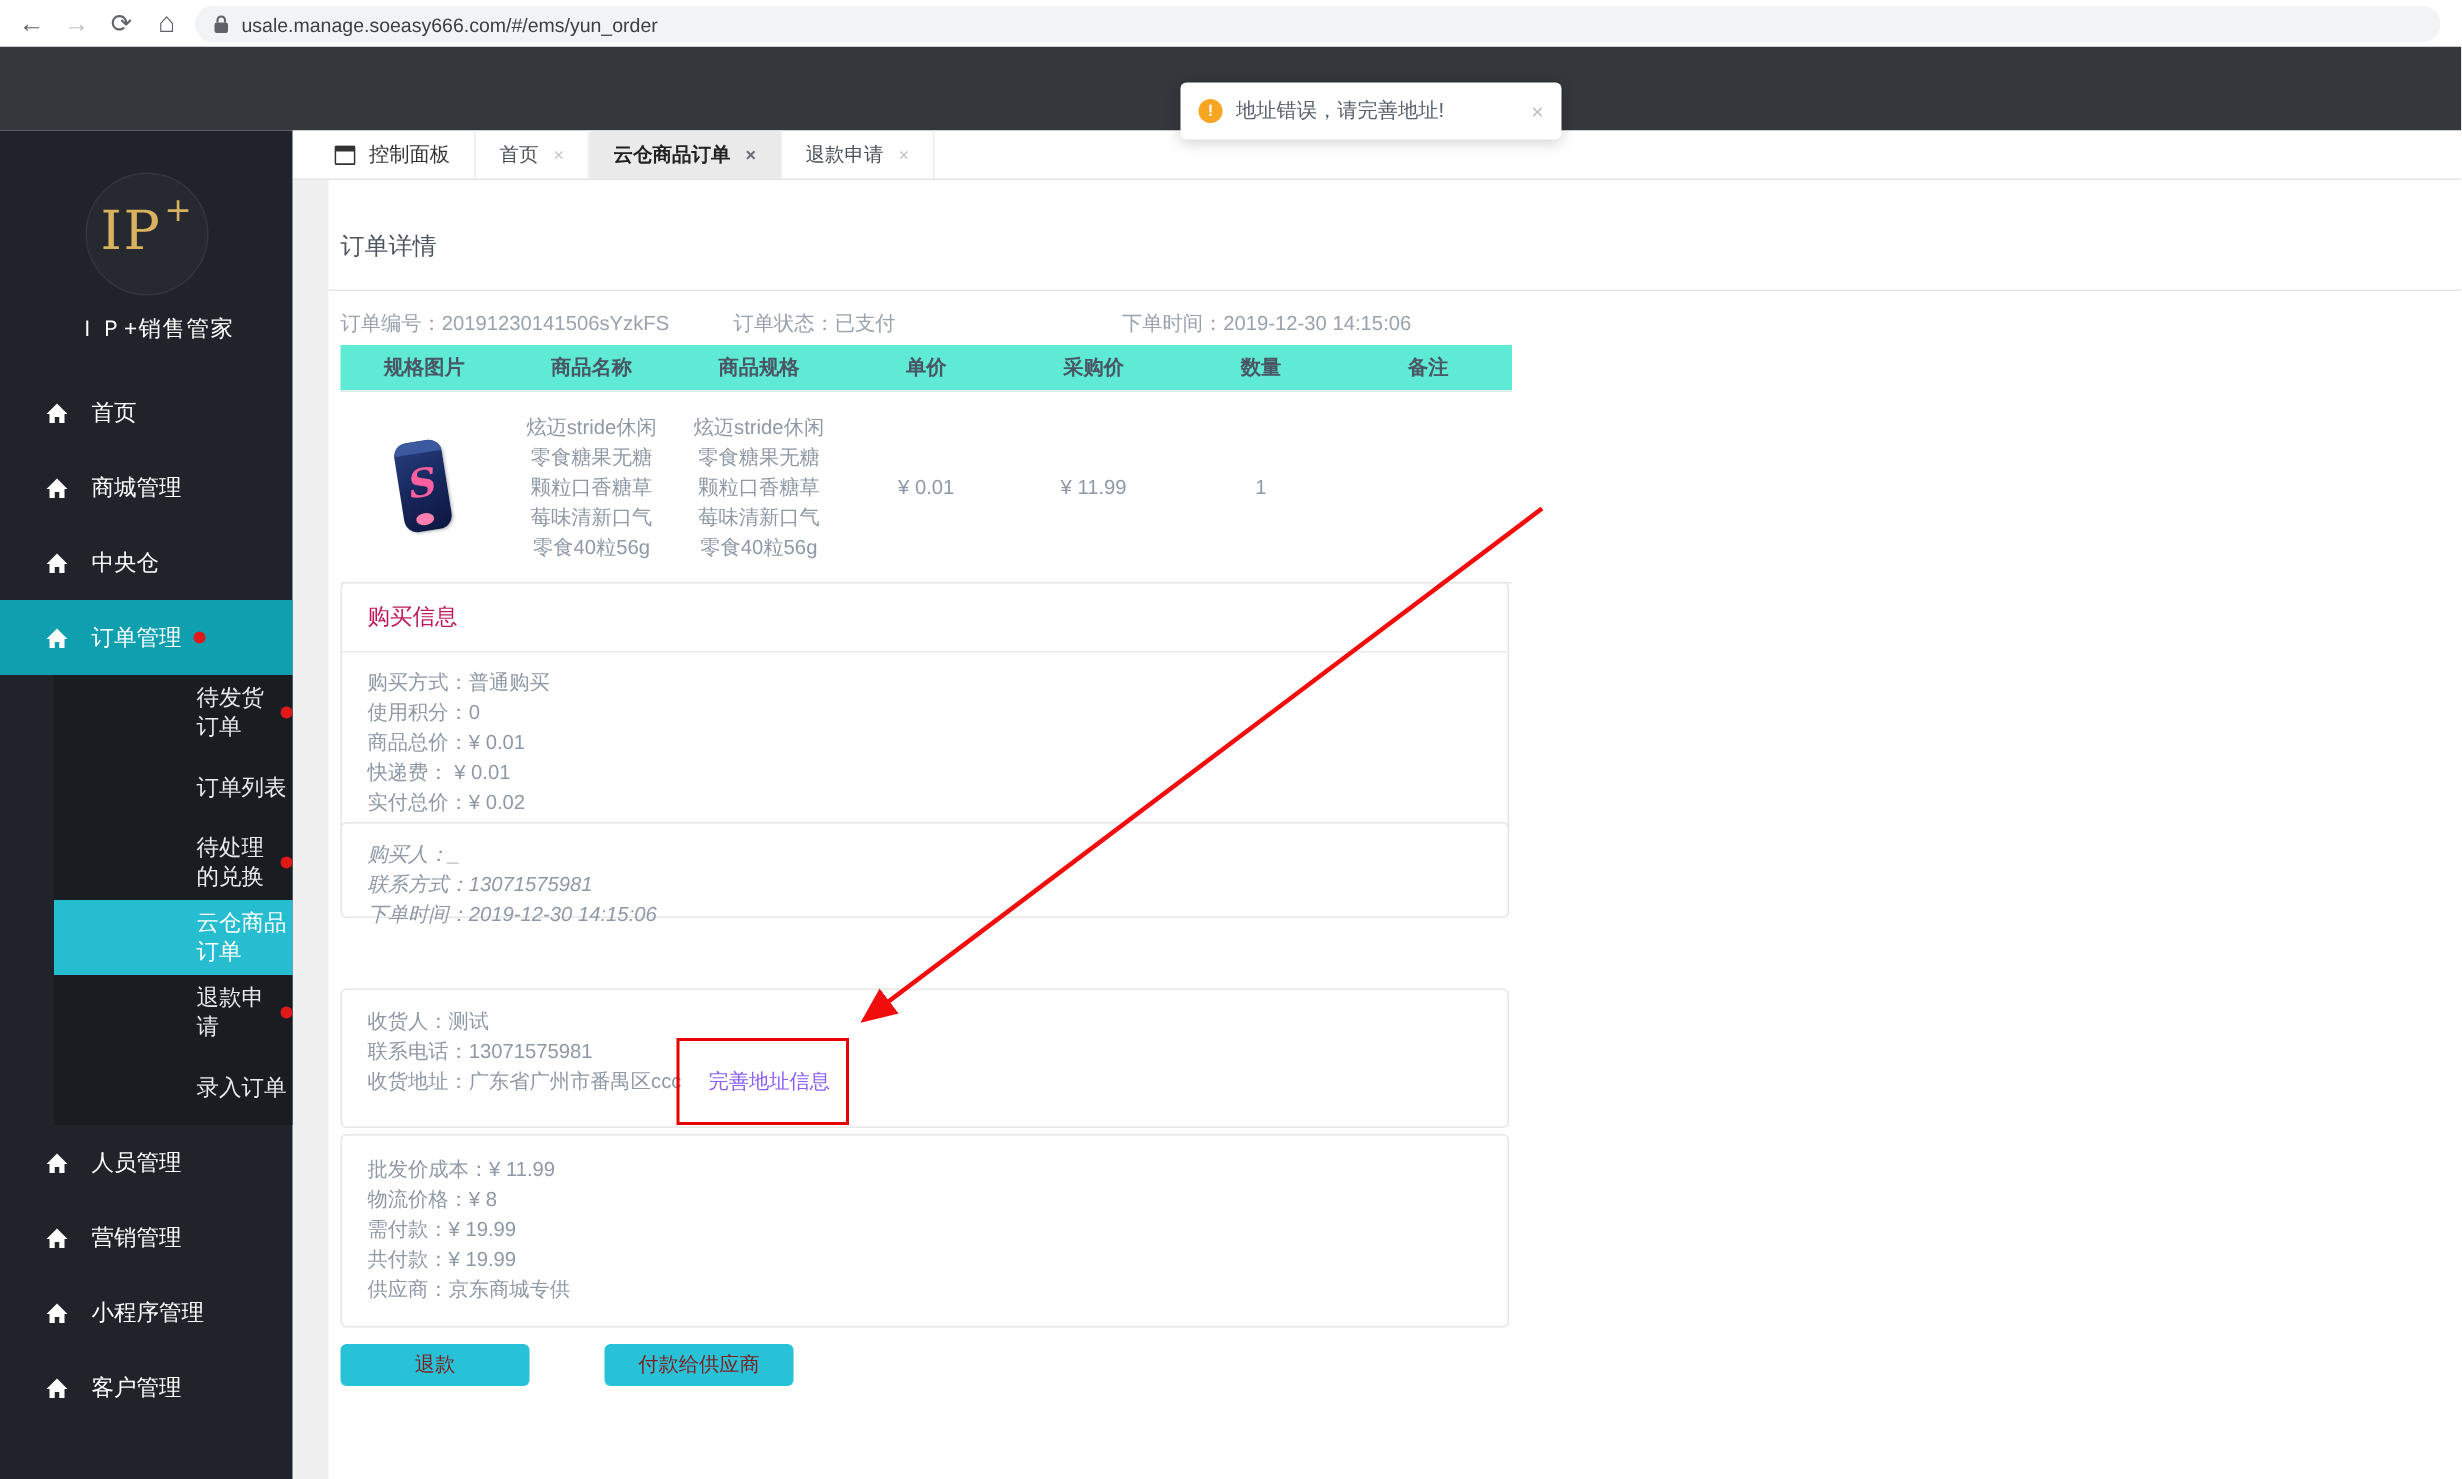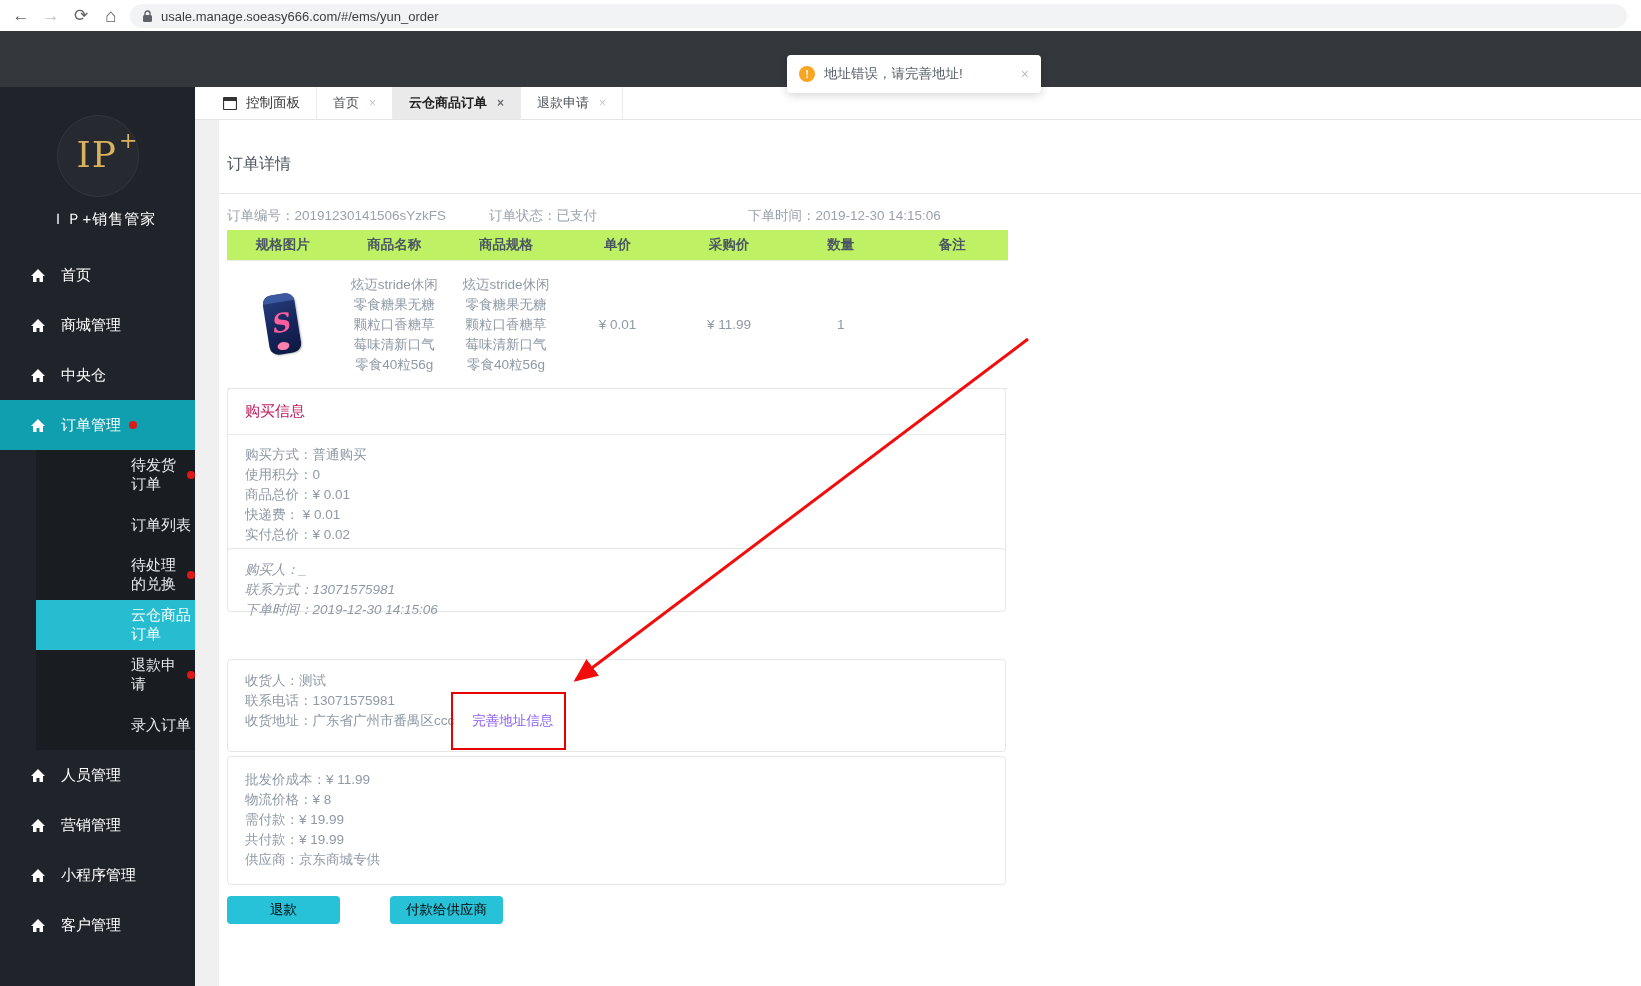--- a/index.html
+++ b/index.html
@@ -22,21 +22,21 @@
            box-shadow:0 2px 10px rgba(0,0,0,.18); display:flex; align-items:center; padding:0 12px; z-index:9; }
   .warn-ico { width:16px; height:16px; border-radius:50%; background:#f7a523; color:#fff; font-size:11px; font-weight:bold;
               display:flex; align-items:center; justify-content:center; margin-right:9px; flex:0 0 auto; }
   .toast-msg { font-size:13.5px; color:#57606a; white-space:nowrap; }
   .toast-close { margin-left:auto; color:#b9bec4; font-size:14px; cursor:pointer; padding-left:8px; }
 
   
   .sidebar { position:absolute; top:87px; left:0; width:195px; height:899px; background:#20242a; z-index:4; }
   .logo-wrap { height:163px; display:flex; flex-direction:column; align-items:center; }
   .logo-circle { margin-top:28px; width:82px; height:82px; border-radius:50%; background:#262930; border:1px solid #33363d;
-                 display:flex; align-items:flex-start; justify-content:flex-end; }
+                 display:flex; align-items:flex-start; justify-content:center; }
   .logo-txt { font-family:"DejaVu Serif",serif; color:#d8b25f; font-size:36px; line-height:78px; letter-spacing:1px; }
   .logo-plus { font-family:"DejaVu Serif",serif; color:#d8b25f; font-size:22px; line-height:50px; margin-left:2px; }
   .brand { margin-top:13px; color:#fff; font-size:15px; letter-spacing:1px;margin-left:12px; }
   .menu { position:absolute; top:163px; left:0; width:195px; }
   .mi { height:50px; display:flex; align-items:center; color:#fff; font-size:15px; cursor:pointer; }
   .mi.top { padding-left:30px; }
   .mi.top .lbl { margin-left:14px; }
   .mi.sub { padding-left:95px; color:#e8eaed; background:#191c21;margin-left:36px; }
   .mi.parent-active { background:#0f9fae; }
   .mi.sub-selected { background:#27bdd1; color:#fff; }
@@ -56,21 +56,21 @@
   .content { position:absolute; top:120px; left:195px; right:0; bottom:0; background:#fff; z-index:2; }
   .gutter { position:absolute; left:0; top:0; width:24px; height:100%; background:#f0f0f1; }
   .page-title { position:absolute; left:32px; top:34px; font-size:16px; color:#4c5560; }
   .hr { position:absolute; left:24px; right:0; top:73px; border-top:1px solid #e8e8e8; }
   .meta { position:absolute; left:32px; top:87px; width:800px; height:20px; font-size:13.5px; color:#99a2ad; }
   .meta span { position:absolute; white-space:nowrap; }
   .meta .m0 { left:0; } .meta .m1 { left:262px; } .meta .m2 { left:521px; }
 
   .ptable { position:absolute; left:32px; top:110px; width:781px; font-size:13.5px; }
   .trow { display:grid; grid-template-columns:repeat(7,1fr); align-items:center; }
-  .thead { height:31px; background:#bef264; color:#4a5663; font-weight:bold; border-bottom:1px solid #ececec; }
+  .thead { height:31px; background:#5eead4; color:#4a5663; font-weight:bold; border-bottom:1px solid #ececec; }
   .thead > div { text-align:center; }
   .tbody { height:128px; border-bottom:1px solid #e9e9e9; color:#8f99a6; }
   .tbody > div { text-align:center; }
   .namecell { width:88px; margin:0 auto; line-height:20px; text-align:center; word-break:break-all; color:#8f99a6; }
 
   .imgbox { width:40px; height:66px; margin:0 auto; position:relative; }
   .canister { position:absolute; left:3px; top:2px; width:32px; height:60px; border-radius:9px;
               background:linear-gradient(160deg,#27407f 0%,#16255b 55%,#0d173f 100%); transform:rotate(-9deg);
               box-shadow:1px 1px 2px rgba(0,0,0,.25); overflow:hidden; }
   .canister .cap { position:absolute; top:0; left:0; right:0; height:8px; background:#3c59a0; }
@@ -84,21 +84,21 @@
   .plines div { white-space:nowrap; }
   .p1 { top:268px; height:177px; }
   .p2 { top:428px; height:64px;font-style:italic; }
   .p3 { top:539px; height:93px; }
   .p4 { top:636px; height:129px; }
   .p2 .plines, .p3 .plines { padding-top:11px; }
   .p4 .plines { padding-top:13px; }
   .addr-link { color:#8b5cf6; margin-left:18px; cursor:pointer; }
 
   .btns { position:absolute; left:32px; top:776px; display:flex; gap:50px; }
-  .btn { width:113px; height:28px; background:#28c2d8; color:#000000; border:none; border-radius:4px; font-size:13.5px;
+  .btn { width:126px; height:28px; background:#28c2d8; color:#7f1d1d; border:none; border-radius:4px; font-size:13.5px;
          font-family:Liberation Sans, sans-serif; cursor:pointer; }
 
   
   .redbox { position:absolute; left:451px; top:692px; width:115px; height:58px; border:2px solid #e60000; z-index:6; pointer-events:none; }
   .arrow-svg { position:absolute; top:0; left:0; z-index:6; pointer-events:none; }
 </style>
 </head>
 <body>
 
 <div class="stage">

